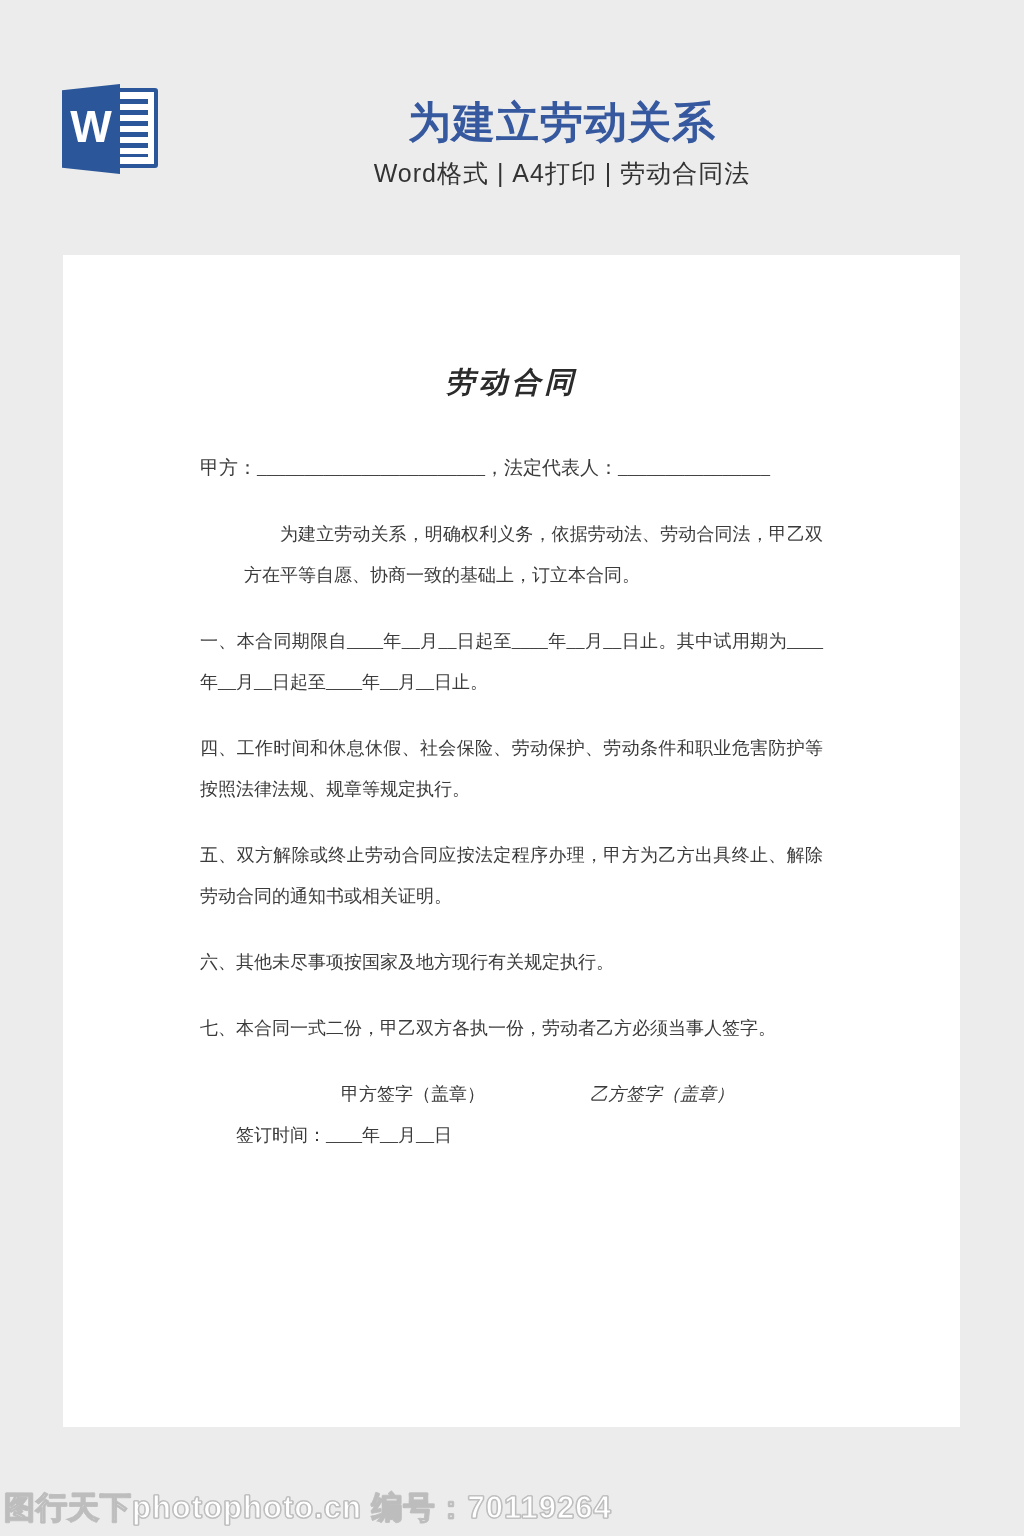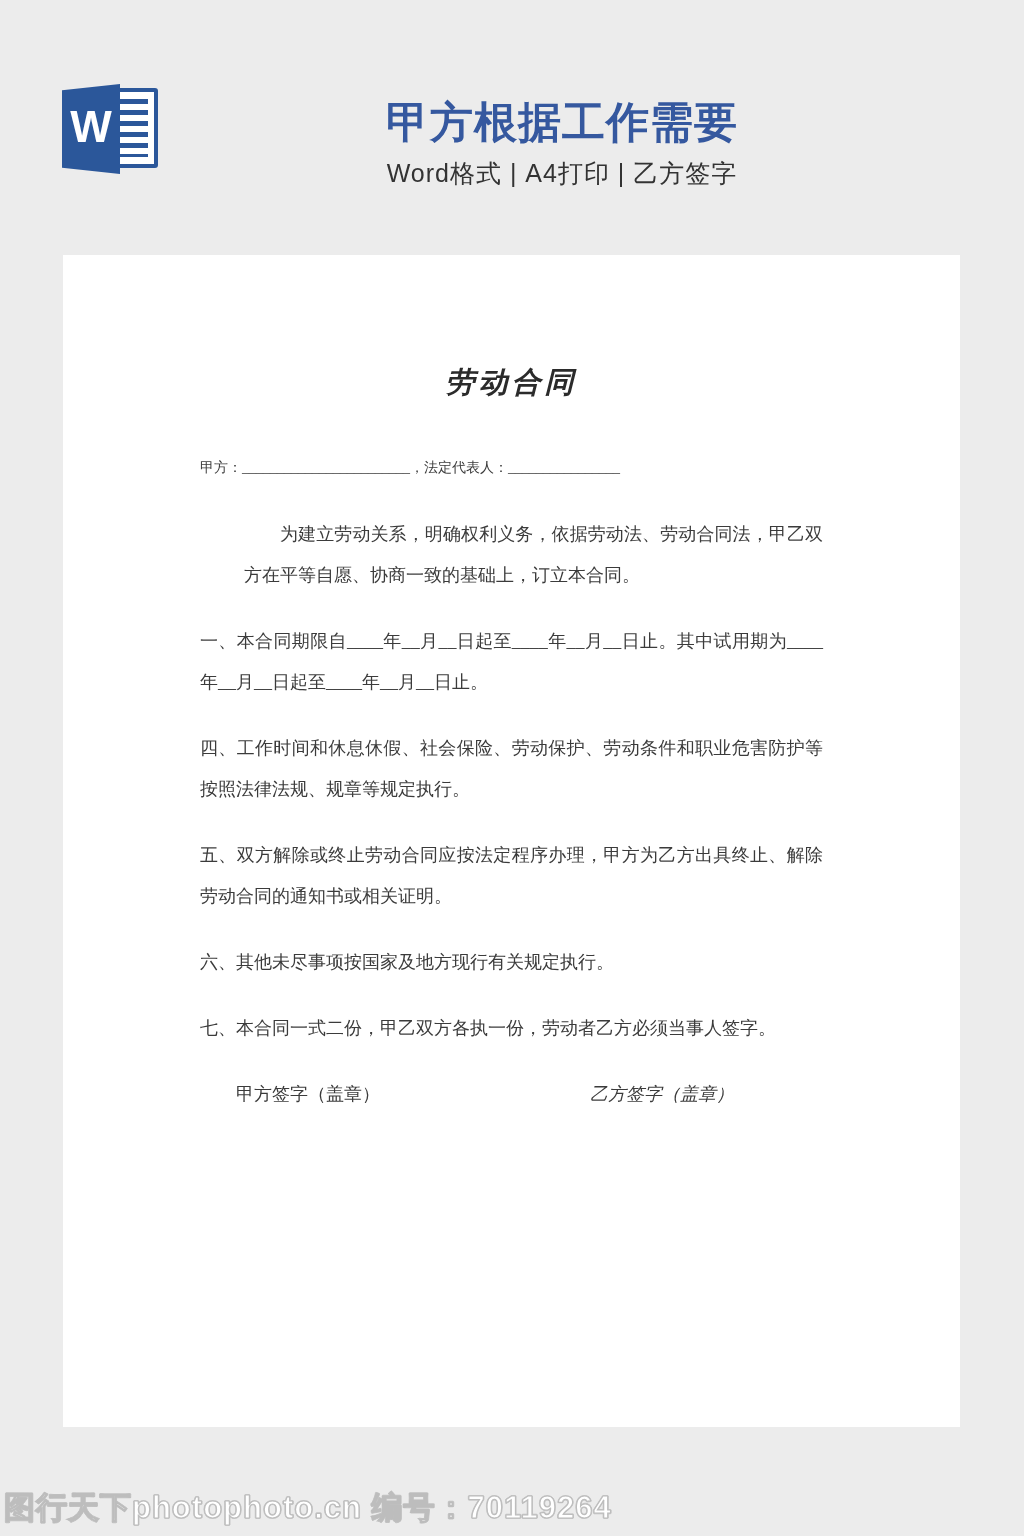--- a/index.html
+++ b/index.html
@@ -82,39 +82,39 @@
   .doc-title {
     text-align: center;
     font-size: 29px;
     font-weight: bold;
     font-style: italic;
     color: #2b2b2b;
     letter-spacing: 4px;
     margin-bottom: 44px;
   }
   .party-line {
-    font-size: 14px;
+    font-size: 19px;
     line-height: 42px;
     word-break: break-all;
   }
   .para {
     font-size: 18px;
     line-height: 41px;
     margin-top: 25px;
     text-align: justify;
     word-break: break-all;
   }
   .para.indent { text-indent: 2em; margin-left: 44px; }
   .sig-row {
     display: flex;
     margin-top: 25px;
     font-size: 18px;
     line-height: 41px;
   }
-  .sig-row .sig-a { width: 390px; padding-left: 36px; }
+  .sig-row .sig-a { width: 390px; padding-left: 36px; text-align: center; }
   .sig-row .sig-b { flex: 1; font-style: italic; }
   .sign-date {
     font-size: 18px;
     line-height: 41px;
     padding-left: 36px;
   }
 
   
   .watermark {
     position: absolute;
@@ -134,35 +134,36 @@
 <body>
 
 <div class="word-icon">
   <span class="doc-sheet">
     <span class="doc-lines"></span>
   </span>
   <span class="doc-flap">
     <span>W</span>
   </span>
 </div>
-<div class="header-title">甲方根据工作需要</div>
-<div class="header-subtitle">Word格式 | A4打印 | 乙方签字</div>
+<div class="header-title">为建立劳动关系</div>
+<div class="header-subtitle">Word格式 | A4打印 | 劳动合同法</div>
 
 <div class="page">
   <div class="doc-title">劳动合同</div>
 
   <div class="party-line">甲方：________________________，法定代表人：________________</div>
 
   <p class="para indent">为建立劳动关系，明确权利义务，依据劳动法、劳动合同法，甲乙双方在平等自愿、协商一致的基础上，订立本合同。</p>
 
   <p class="para">一、本合同期限自____年__月__日起至____年__月__日止。其中试用期为____年__月__日起至____年__月__日止。</p>
   <p class="para">四、工作时间和休息休假、社会保险、劳动保护、劳动条件和职业危害防护等按照法律法规、规章等规定执行。</p>
   <p class="para">五、双方解除或终止劳动合同应按法定程序办理，甲方为乙方出具终止、解除劳动合同的通知书或相关证明。</p>
   <p class="para">六、其他未尽事项按国家及地方现行有关规定执行。</p>
   <p class="para">七、本合同一式二份，甲乙双方各执一份，劳动者乙方必须当事人签字。</p>
 
   <div class="sig-row">
     <span class="sig-a">甲方签字（盖章）</span>
     <span class="sig-b">乙方签字（盖章）</span>
   </div>
+  <div class="sign-date">签订时间：____年__月__日</div>
 </div>
 
 <div class="watermark">图行天下photophoto.cn 编号：70119264</div>
 
 </body></html>

